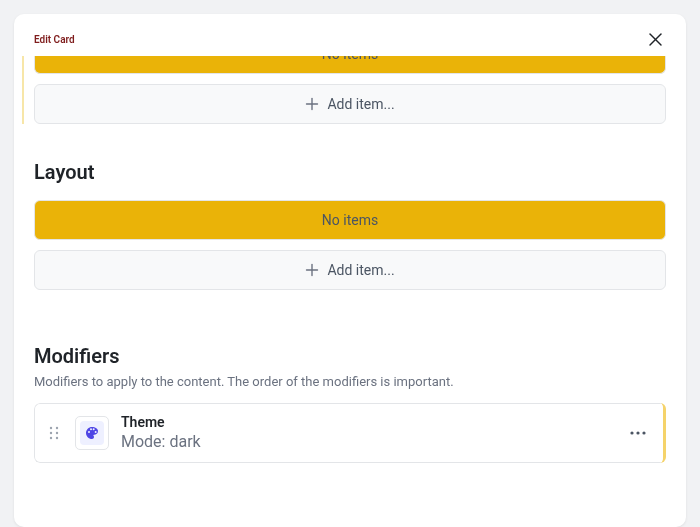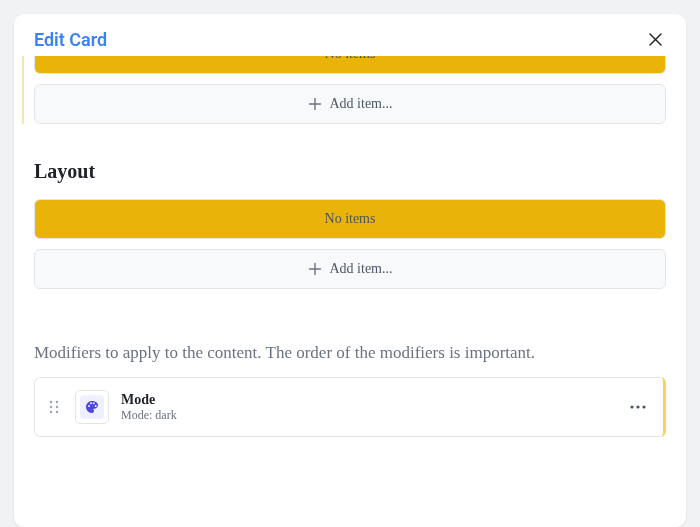--- a/index.html
+++ b/index.html
@@ -20,36 +20,35 @@
     flex-direction: column;
     overflow: hidden;
   }
   .modal-header {
     display: flex;
     align-items: center;
     justify-content: space-between;
     padding: 14px 20px 6px 20px;
   }
   .modal-title {
-    font-size: 18px;
+    font-size: 10px;
     font-weight: 600;
-    color: #3b82f6;
+    color: #7f1d1d;
   }
   .close-btn {
     width: 22px; height: 22px;
     display: flex; align-items: center; justify-content: center;
     cursor: pointer;
     color: #1f2328;
     border-radius: 4px;
   }
   .modal-body {
     flex: 1;
     padding: 0 20px 0 20px;
     overflow: hidden;
-    font-family: Liberation Serif, serif;
   }
   .section {
     margin-top: 36px;
   }
   .prev-section {
     border-left: 2px solid #f7e6a8;
     padding-left: 10px;
     margin-left: -12px;
     margin-top: 0;
   }
@@ -66,21 +65,21 @@
     position:relative;
   }
   .prev-noitems span { position:relative; top:-10px; }
   .section-title {
     font-size: 20px;
     font-weight: 600;
     color: #1f2328;
     margin-bottom: 6px;
   }
   .section-desc {
-    font-size: 17px;
+    font-size: 13px;
     color: #6b7280;
     margin-bottom: 14px;
   }
   .box {
     border: 1px solid #e3e5e8;
     border-radius: 6px;
     background: #eab308;
   }
   .noitems {
     height: 40px;
@@ -134,21 +133,21 @@
   }
   .thumb-inner {
     width: 24px; height: 24px;
     border-radius: 4px;
     background: #eef0ff;
     display:flex; align-items:center; justify-content:center;
     color:#4f46e5;
   }
   .mod-text { flex:1; line-height:1.25; }
   .mod-title { font-size: 14px; font-weight: 600; color:#1f2328; }
-  .mod-sub { font-size: 12px; color:#6b7280; }
+  .mod-sub { font-size: 16px; color:#6b7280; }
   .row-menu {
     width: 26px; height: 26px;
     display:flex; align-items:center; justify-content:center;
     color:#4b5563;
     cursor:pointer;
     border-radius:4px;
   }
 </style>
 </head>
 <body>
@@ -189,20 +188,21 @@
       <div class="box btn btn-spaced">
         <svg class="plus-icon" viewBox="0 0 14 14" fill="none" stroke="#6b7280" stroke-width="1.4" stroke-linecap="round">
             <line x1="7" y1="1.5" x2="7" y2="12.5"></line>
             <line x1="1.5" y1="7" x2="12.5" y2="7"></line>
           </svg>
         <span>Add item...</span>
       </div>
     </div>
 
     <div class="section" style="margin-top:54px;">
+      <div class="section-title">Modifiers</div>
       <div class="section-desc">Modifiers to apply to the content. The order of the modifiers is important.</div>
 
       <div class="modifier-row-wrap">
         <div class="modifier-row">
           <div class="drag-handle">
             <svg width="12" height="14" viewBox="0 0 12 14" fill="#9ca3af">
               <circle cx="3" cy="2" r="1.2"></circle>
                 <circle cx="9" cy="2" r="1.2"></circle>
               <circle cx="3" cy="7" r="1.2"></circle>
                 <circle cx="9" cy="7" r="1.2"></circle>
@@ -211,21 +211,21 @@
             </svg>
           </div>
           <div class="thumb">
             <div class="thumb-inner">
               <svg width="16" height="16" viewBox="0 0 24 24" fill="currentColor">
                 <path d="M12 3C7 3 3 7 3 12c0 5 4 9 9 9 1.7 0 3-1.3 3-3 0-.8-.3-1.5-.8-2-.3-.3-.2-.8.2-1 .3-.1.6-.2 1-.2 2.6-.3 5.6-1.8 5.6-5.8C21 5.7 17 3 12 3zm-4.5 9a1.5 1.5 0 110-3 1.5 1.5 0 010 3zm3-4a1.5 1.5 0 110-3 1.5 1.5 0 010 3zm4 0a1.5 1.5 0 110-3 1.5 1.5 0 010 3zm3 4a1.5 1.5 0 110-3 1.5 1.5 0 010 3z"></path>
               </svg>
             </div>
           </div>
           <div class="mod-text">
-            <div class="mod-title">Mode</div>
+            <div class="mod-title">Theme</div>
             <div class="mod-sub">Mode: dark</div>
           </div>
           <div class="row-menu">
             <svg width="16" height="4" viewBox="0 0 16 4" fill="currentColor">
               <circle cx="2" cy="2" r="1.6"></circle>
                 <circle cx="8" cy="2" r="1.6"></circle>
                 <circle cx="14" cy="2" r="1.6"></circle>
             </svg>
           </div>
         </div>

